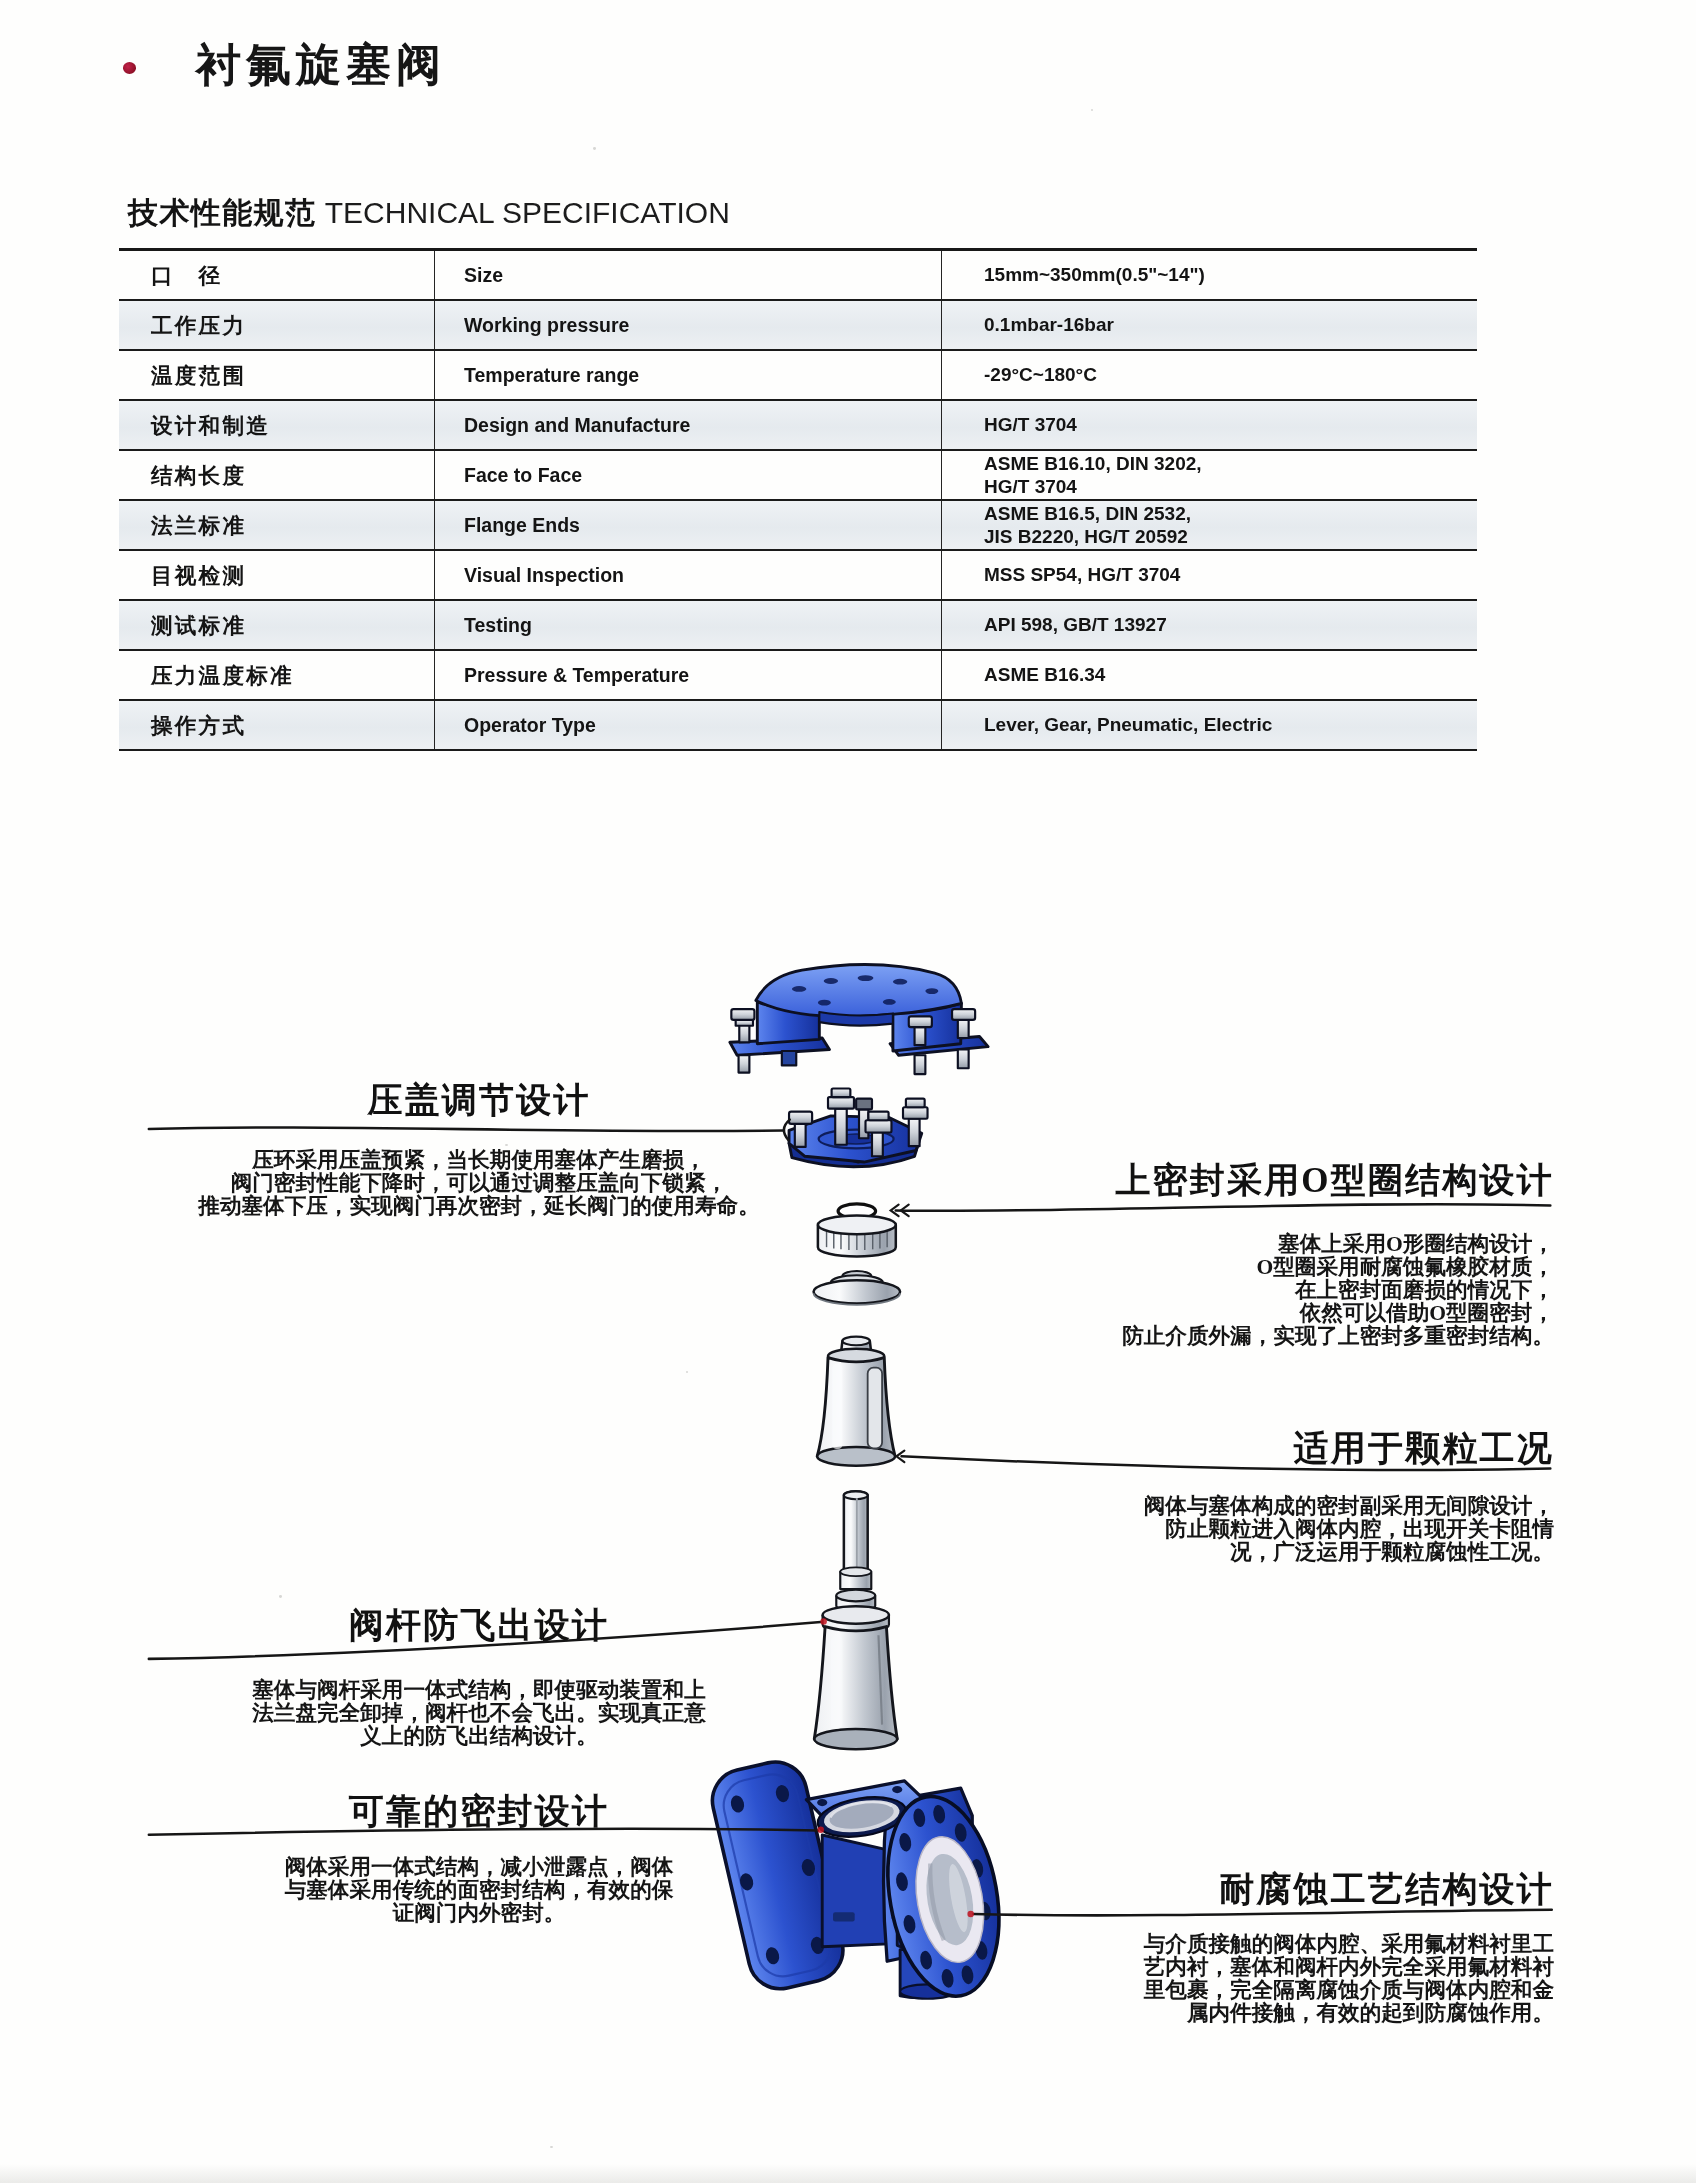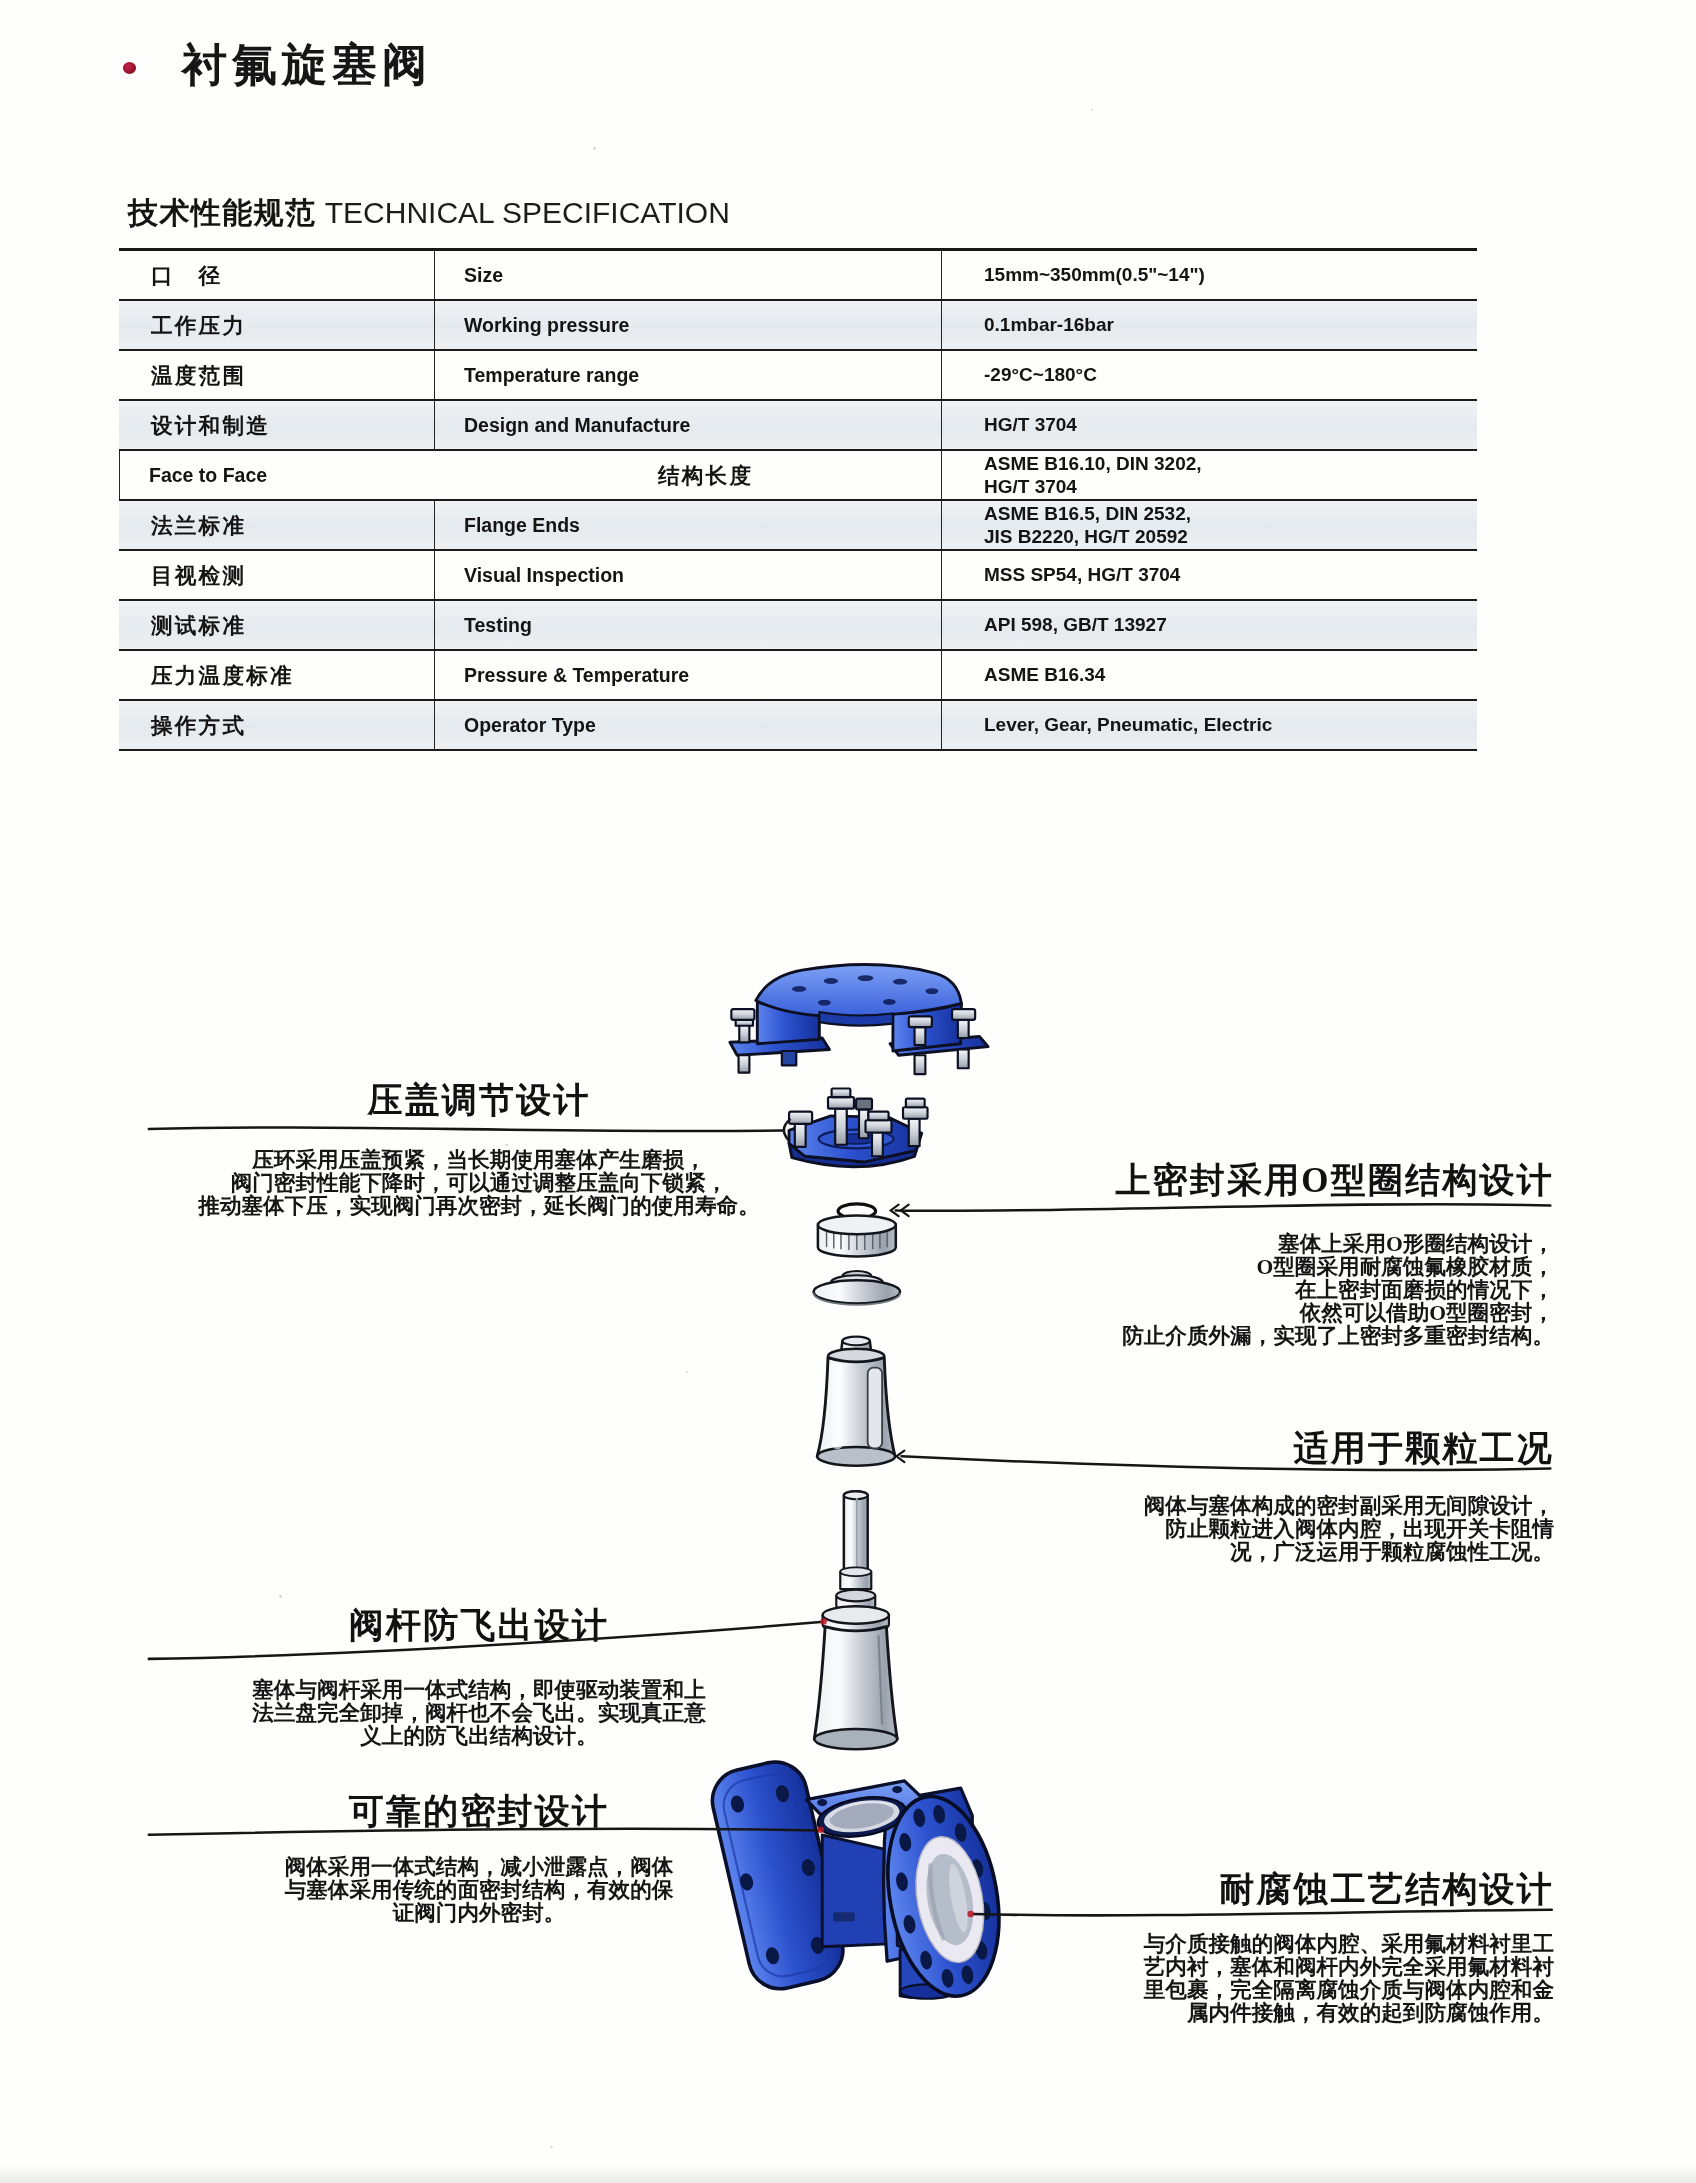--- a/index.html
+++ b/index.html
@@ -10,21 +10,21 @@
     font-family:"Liberation Sans","DejaVu Sans",sans-serif;
     color:#141414;
     overflow:hidden;
   }
   
   .title-dot{
     position:absolute;left:123px;top:62px;width:13px;height:11.5px;border-radius:50%;
     background:radial-gradient(circle at 38% 38%, #c2224a 0%, #8e1026 70%, #6d0b1d 100%);
   }
   .page-title{
-    position:absolute;left:182px;top:35px;margin:0;
+    position:absolute;left:196px;top:35px;margin:0;
     font-size:45px;font-weight:700;letter-spacing:5px;color:#161616;
   }
   
   .spec-heading{position:absolute;left:128px;top:193px;font-size:30px;white-space:nowrap;}
   .spec-heading .zh{font-weight:800;letter-spacing:1.4px;}
   .spec-heading .en{font-weight:400;letter-spacing:0px;color:#1c1c1c;}
   
   .spec-table{
     position:absolute;left:119px;top:248px;width:1358px;
     border-top:3.6px solid #181818;
@@ -85,22 +85,22 @@
     <div class="tcell c1">温度范围</div>
     <div class="tcell c2">Temperature range</div>
     <div class="tcell c3">-29°C~180°C</div>
   </div>
   <div class="trow shade">
     <div class="tcell c1">设计和制造</div>
     <div class="tcell c2">Design and Manufacture</div>
     <div class="tcell c3">HG/T 3704</div>
   </div>
   <div class="trow">
+    <div class="tcell c1">结构长度</div>
     <div class="tcell c2">Face to Face</div>
-    <div class="tcell c1">结构长度</div>
     <div class="tcell c3">ASME B16.10, DIN 3202,
 HG/T 3704</div>
   </div>
   <div class="trow shade">
     <div class="tcell c1">法兰标准</div>
     <div class="tcell c2">Flange Ends</div>
     <div class="tcell c3">ASME B16.5, DIN 2532,
 JIS B2220, HG/T 20592</div>
   </div>
   <div class="trow">

